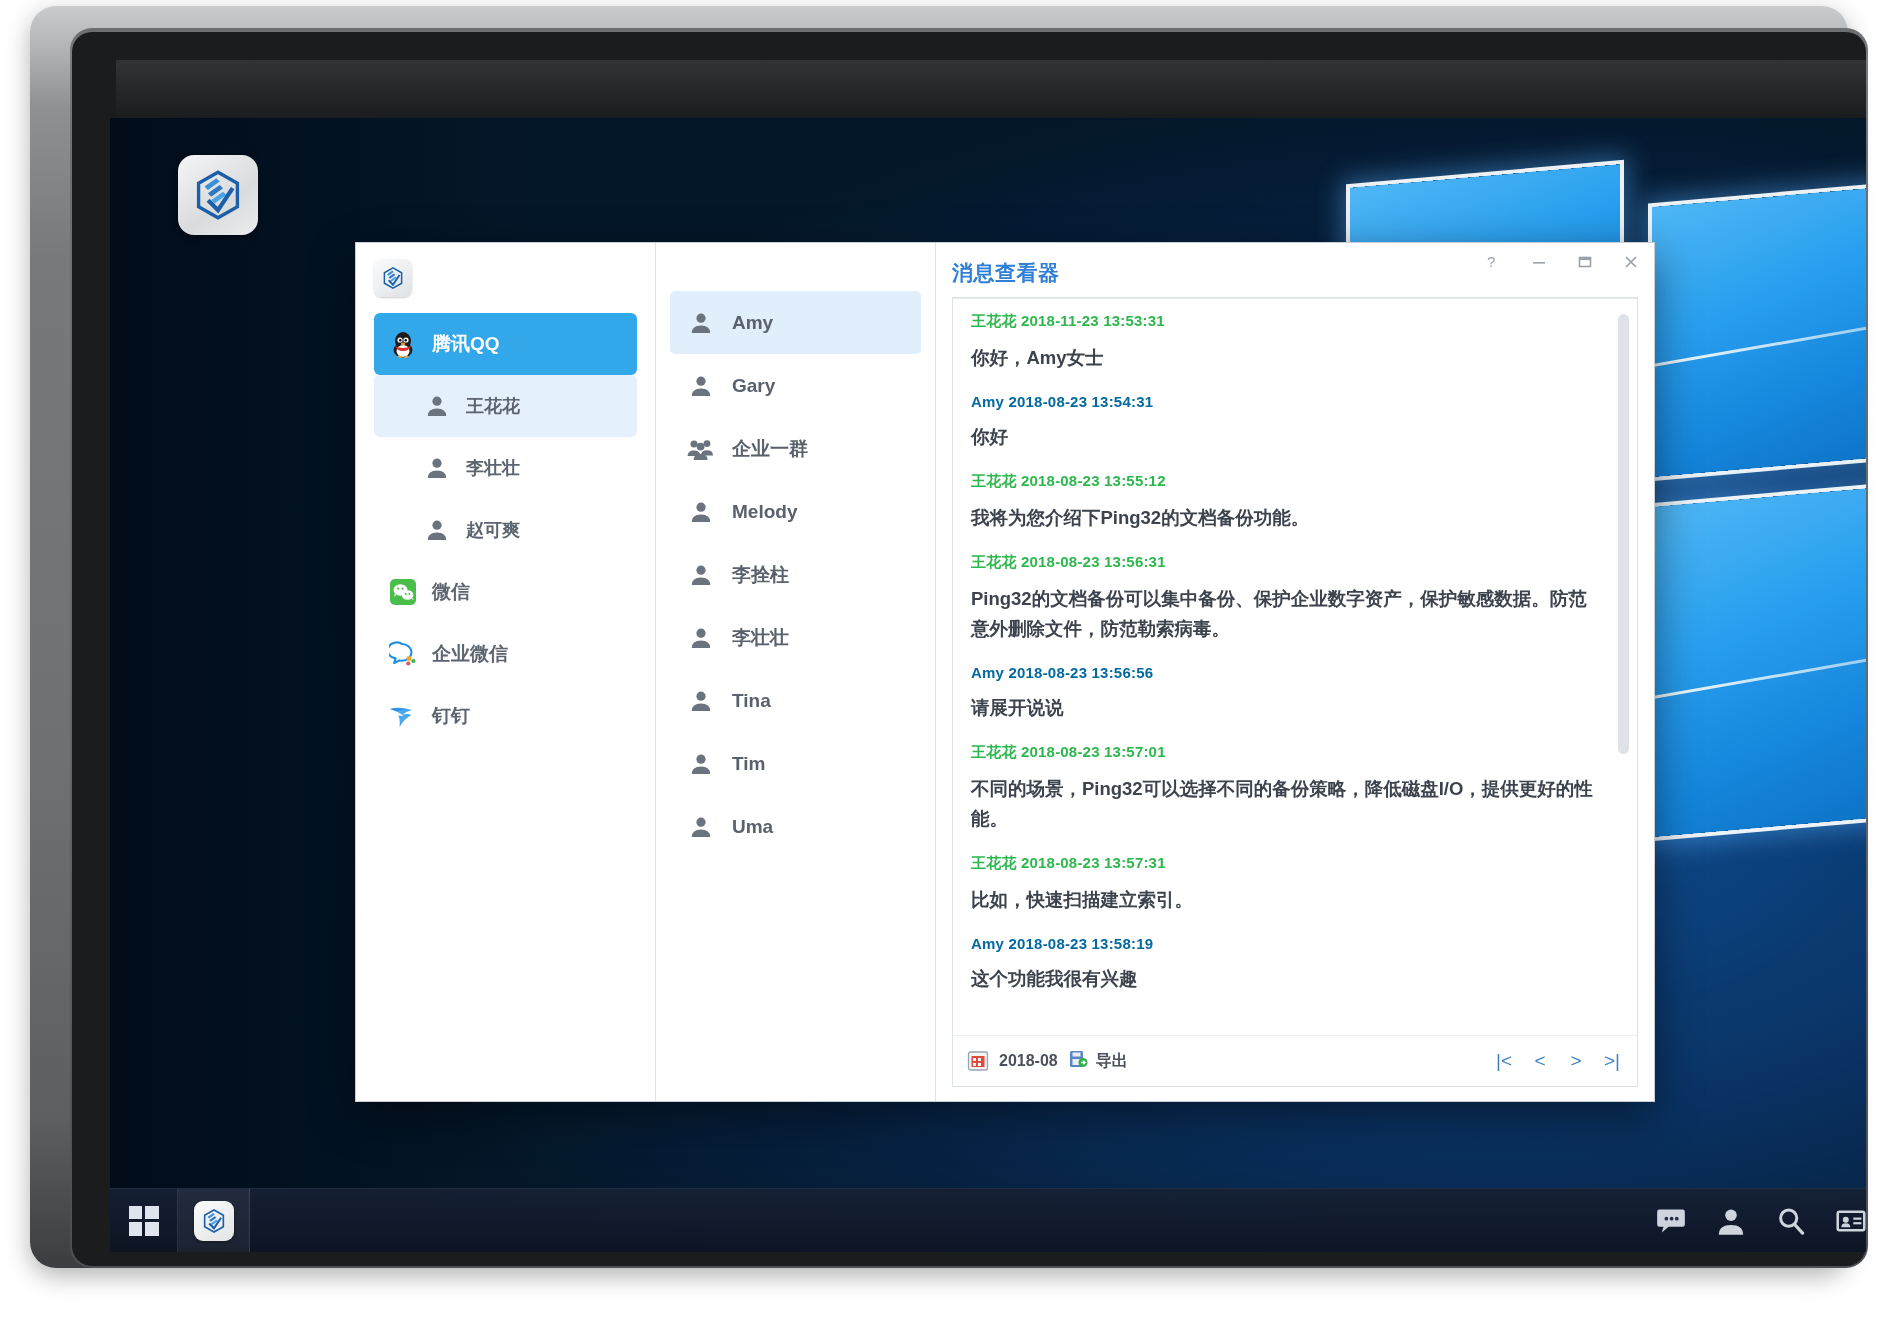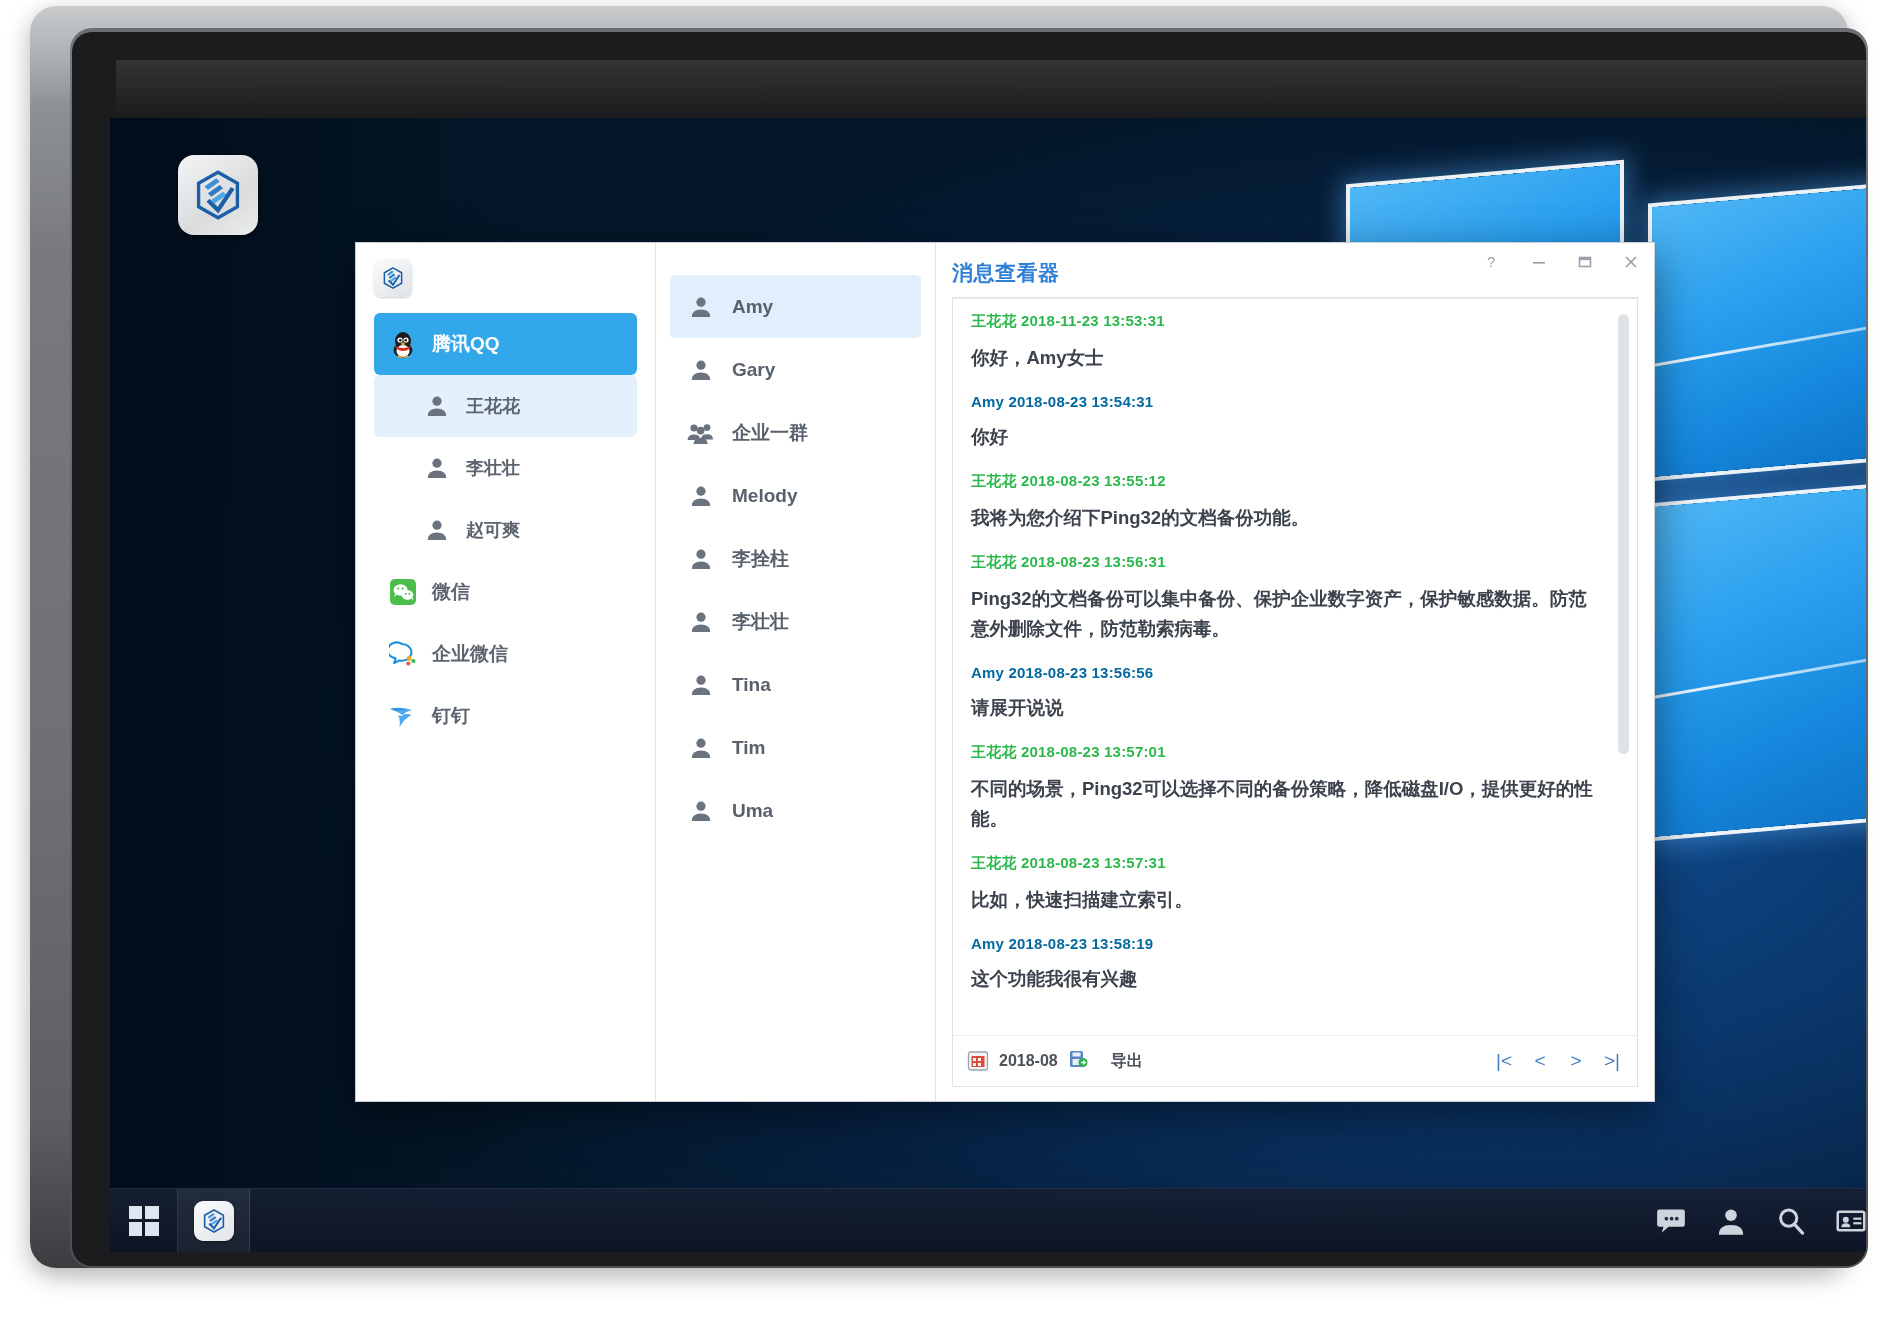--- a/index.html
+++ b/index.html
@@ -182,21 +182,21 @@
   .side-item.sub.selected { background:#e4f0fb; }
   .ico-box { width:30px; height:30px; flex:0 0 30px; display:flex;align-items:center;justify-content:center; }
   .ico-box svg, .ico-box img { display:block; }
 
   
   .contacts {
     position:relative;
     width: 280px; height:100%;
     background:#ffffff;
     border-right: 1px solid #dfe3e8;
-    padding-top: 32px;
+    padding-top: 48px;
     z-index: 2;
   }
   .contact-list { padding: 0 14px; }
   .contact-item {
     display:flex; align-items:center; gap:16px;
     height: 63px; padding: 0 16px;
     border-radius: 5px;
     color:#59616d; font-size:19px; font-weight:bold;
     cursor:default;
   }
@@ -238,21 +238,21 @@
   }
 
   .viewer-footer {
     height: 52px; margin: 0 16px 14px 16px;
     border:1px solid #dde2e8; border-top:1px solid #e9edf1;
     display:flex; align-items:center; padding: 0 14px;
     background:#fff;
   }
   .foot-left { display:flex; align-items:center; gap:10px; }
   .foot-date { font-size:16px; color:#4a515b; font-weight:bold; }
-  .foot-export { display:flex; align-items:center; gap:23px; font-size:16px; color:#4a515b; font-weight:bold; cursor:default; }
+  .foot-export { display:flex; align-items:center; gap:8px; font-size:16px; color:#4a515b; font-weight:bold; cursor:default; }
   .foot-right { margin-left:auto; display:flex; align-items:center; gap:14px; }
   .pg-btn {
     width:22px;height:26px; display:flex;align-items:center;justify-content:center;
     color:#3f7fbf; font-size:19px; font-weight:normal; cursor:default;
     font-family:"Liberation Sans", sans-serif;
   }
   .cal-icon { width:22px;height:22px;display:block; }
 
   .msg-area-topline{
     position:absolute; left:0; right:0; top:0; height:1px; background:#e6eaee;

